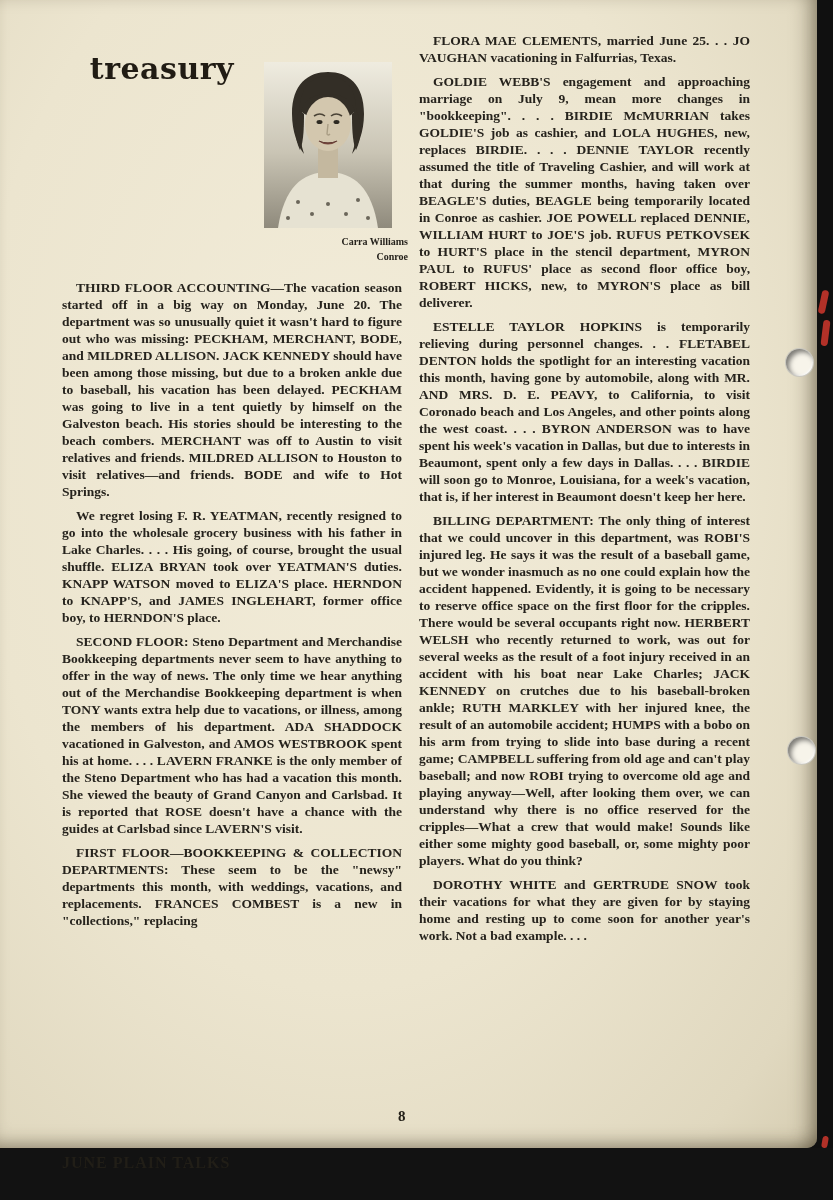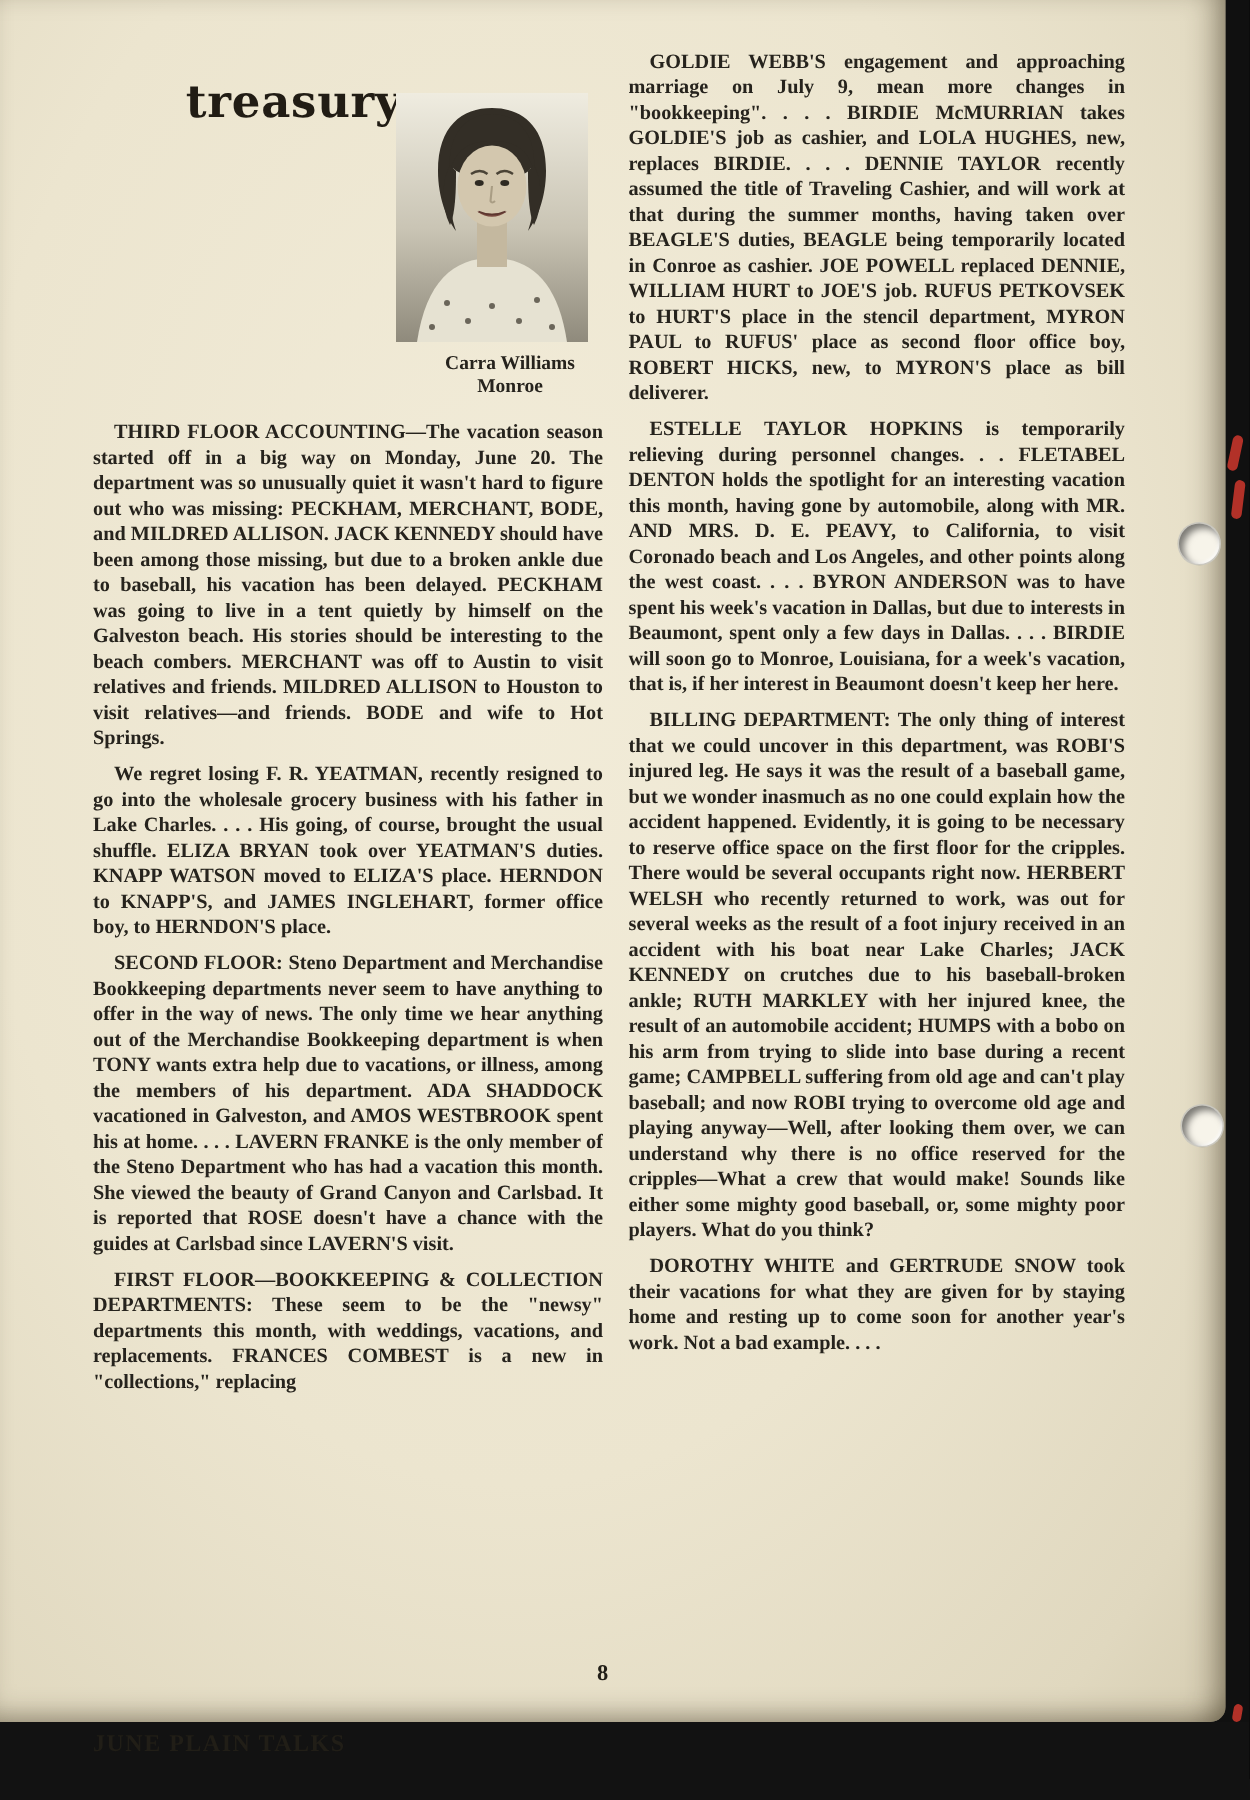--- a/index.html
+++ b/index.html
@@ -12,33 +12,33 @@
     position:absolute;left:0;top:0;width:817px;height:1148px;
     background:radial-gradient(ellipse at 42% 38%, #f2ecd9 0%, #ece5cf 55%, #e0d8bf 88%, #d6cdb2 100%);
     box-shadow:inset -16px 0 20px -10px rgba(55,45,25,0.5), inset 0 -14px 18px -10px rgba(55,45,25,0.4);
     border-bottom-right-radius:10px;
     color:#26231d;
   }
   .edge-right{position:absolute;right:0;top:0;width:16px;height:100%;background:#101010;}
   .edge-bottom{position:absolute;left:0;bottom:0;width:100%;height:52px;background:#121212;}
 
   .masthead-title{
-    position:absolute;left:74px;top:46px;width:194px;
+    position:absolute;left:40px;top:46px;width:194px;
     font-family:"DejaVu Serif","Liberation Serif",serif;
     font-weight:bold;font-size:30px;line-height:45px;
     text-align:right;letter-spacing:0.5px;color:#211c14;
   }
   .photo{
     position:absolute;left:264px;top:62px;width:128px;height:166px;
     background:#cac5b5;overflow:hidden;
   }
   .photo svg{display:block;width:100%;height:100%;}
   .caption{
-    position:absolute;left:252px;top:234px;width:176px;
-    text-align:center;font-weight:bold;font-size:13px;line-height:15px;color:#26231d;
+    position:absolute;left:232px;top:234px;width:176px;
+    text-align:right;font-weight:bold;font-size:10px;line-height:15px;color:#26231d;
   }
 
   .col{position:absolute;overflow:hidden;}
   .col p{
     margin:0 0 7px 0;text-align:justify;text-indent:14px;
     font-size:13.5px;line-height:17px;font-weight:bold;color:#26231d;
   }
   .col-left{left:62px;top:279px;width:340px;height:818px;}
   .col-right{left:419px;top:32px;width:331px;height:1078px;}
 
@@ -109,37 +109,38 @@
         <ellipse cx="55.5" cy="60" rx="3" ry="2" fill="#2e2a22"></ellipse>
         <ellipse cx="72.5" cy="60" rx="3" ry="2" fill="#2e2a22"></ellipse>
         <path d="M64,62 L63,72 Q64,74 66,72" stroke="#a99d84" stroke-width="1.4" fill="none"></path>
         <path d="M54,79 Q64,86 74,79 Q64,82 54,79 Z" fill="#7a4a40"></path>
         <path d="M55,79 Q64,83 73,79" stroke="#5d3730" stroke-width="1" fill="none"></path>
       </svg>
     </div>
 
     <div class="caption">
       <div>Carra Williams</div>
-      <div>Monroe</div>
+      <div>Conroe</div>
     </div>
 
     <div class="col col-left">
 
         <p>THIRD FLOOR ACCOUNTING—The vacation season started off in a big way on Monday, June 20. The department was so unusually quiet it wasn't hard to figure out who was missing: PECKHAM, MERCHANT, BODE, and MILDRED ALLISON. JACK KENNEDY should have been among those missing, but due to a broken ankle due to baseball, his vacation has been delayed. PECKHAM was going to live in a tent quietly by himself on the Galveston beach. His stories should be interesting to the beach combers. MERCHANT was off to Austin to visit relatives and friends. MILDRED ALLISON to Houston to visit relatives—and friends. BODE and wife to Hot Springs.</p>
 
         <p>We regret losing F. R. YEATMAN, recently resigned to go into the wholesale grocery business with his father in Lake Charles. . . . His going, of course, brought the usual shuffle. ELIZA BRYAN took over YEATMAN'S duties. KNAPP WATSON moved to ELIZA'S place. HERNDON to KNAPP'S, and JAMES INGLEHART, former office boy, to HERNDON'S place.</p>
 
 
         <p>SECOND FLOOR: Steno Department and Merchandise Bookkeeping departments never seem to have anything to offer in the way of news. The only time we hear anything out of the Merchandise Bookkeeping department is when TONY wants extra help due to vacations, or illness, among the members of his department. ADA SHADDOCK vacationed in Galveston, and AMOS WESTBROOK spent his at home. . . . LAVERN FRANKE is the only member of the Steno Department who has had a vacation this month. She viewed the beauty of Grand Canyon and Carlsbad. It is reported that ROSE doesn't have a chance with the guides at Carlsbad since LAVERN'S visit.</p>
 
         <p>FIRST FLOOR—BOOKKEEPING &amp; COLLECTION DEPARTMENTS: These seem to be the "newsy" departments this month, with weddings, vacations, and replacements. FRANCES COMBEST is a new in "collections," replacing</p>
       </div>
 
     <div class="col col-right">
 
+        <p>FLORA MAE CLEMENTS, married June 25. . . JO VAUGHAN vacationing in Falfurrias, Texas.</p>
 
         <p>GOLDIE WEBB'S engagement and approaching marriage on July 9, mean more changes in "bookkeeping". . . . BIRDIE McMURRIAN takes GOLDIE'S job as cashier, and LOLA HUGHES, new, replaces BIRDIE. . . . DENNIE TAYLOR recently assumed the title of Traveling Cashier, and will work at that during the summer months, having taken over BEAGLE'S duties, BEAGLE being temporarily located in Conroe as cashier. JOE POWELL replaced DENNIE, WILLIAM HURT to JOE'S job. RUFUS PETKOVSEK to HURT'S place in the stencil department, MYRON PAUL to RUFUS' place as second floor office boy, ROBERT HICKS, new, to MYRON'S place as bill deliverer.</p>
 
         <p>ESTELLE TAYLOR HOPKINS is temporarily relieving during personnel changes. . . FLETABEL DENTON holds the spotlight for an interesting vacation this month, having gone by automobile, along with MR. AND MRS. D. E. PEAVY, to California, to visit Coronado beach and Los Angeles, and other points along the west coast. . . . BYRON ANDERSON was to have spent his week's vacation in Dallas, but due to interests in Beaumont, spent only a few days in Dallas. . . . BIRDIE will soon go to Monroe, Louisiana, for a week's vacation, that is, if her interest in Beaumont doesn't keep her here.</p>
 
         <p>BILLING DEPARTMENT: The only thing of interest that we could uncover in this department, was ROBI'S injured leg. He says it was the result of a baseball game, but we wonder inasmuch as no one could explain how the accident happened. Evidently, it is going to be necessary to reserve office space on the first floor for the cripples. There would be several occupants right now. HERBERT WELSH who recently returned to work, was out for several weeks as the result of a foot injury received in an accident with his boat near Lake Charles; JACK KENNEDY on crutches due to his baseball-broken ankle; RUTH MARKLEY with her injured knee, the result of an automobile accident; HUMPS with a bobo on his arm from trying to slide into base during a recent game; CAMPBELL suffering from old age and can't play baseball; and now ROBI trying to overcome old age and playing anyway—Well, after looking them over, we can understand why there is no office reserved for the cripples—What a crew that would make! Sounds like either some mighty good baseball, or, some mighty poor players. What do you think?</p>
 
         <p>DOROTHY WHITE and GERTRUDE SNOW took their vacations for what they are given for by staying home and resting up to come soon for another year's work. Not a bad example. . . .</p>
 
       </div>

